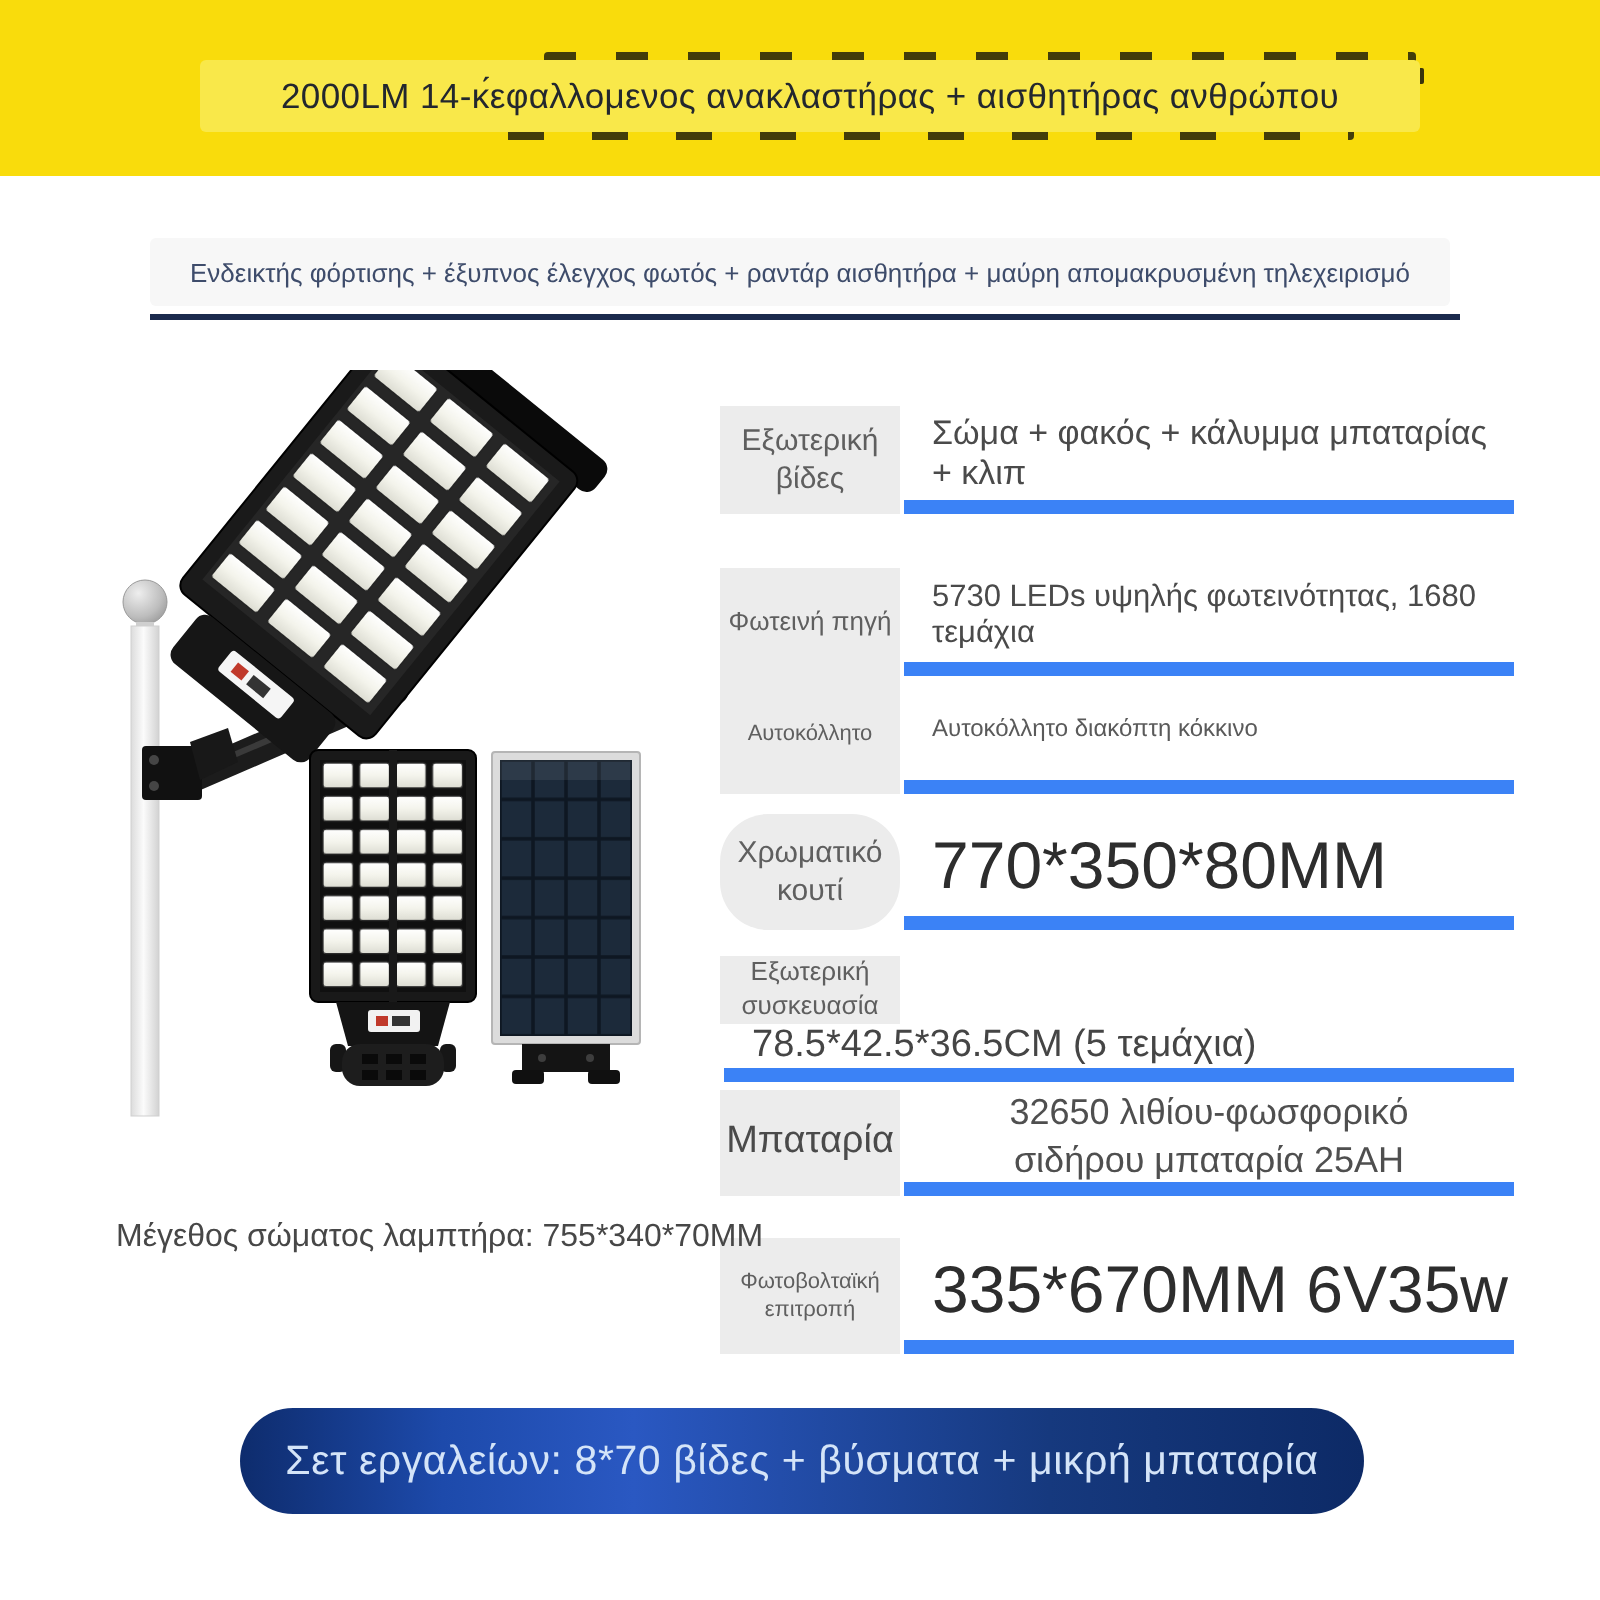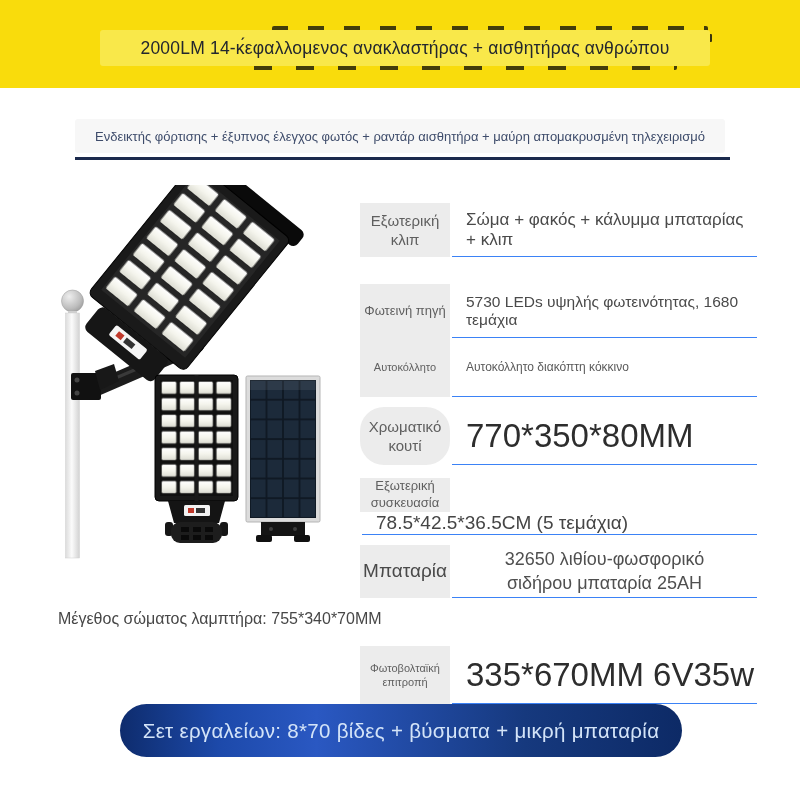--- a/index.html
+++ b/index.html
@@ -19,21 +19,21 @@
   .title-strip span{font-size:17.5px;font-weight:500;color:#23272e;letter-spacing:.2px;}
   
   .features-bar{position:absolute;left:75px;top:119px;width:650px;height:34px;background:#f7f7f7;
     border-radius:3px;display:flex;align-items:center;justify-content:center;}
   .features-bar span{font-size:13px;color:#3e4c6b;}
   .navy-line{position:absolute;left:75px;top:157px;width:655px;height:2.5px;background:#1b2a4d;}
   
   .spec-row{position:absolute;left:360px;width:397px;display:flex;}
   .spec-label{width:90px;background:#ececec;display:flex;align-items:center;justify-content:center;
     text-align:center;color:#5f5f5f;line-height:1.3;padding:0 4px;box-sizing:border-box;}
-  .spec-value{flex:1;margin-left:2px;border-bottom:1px solid #3b82f6;display:flex;align-items:center;
+  .spec-value{flex:1;margin-left:2px;border-bottom:7px solid #3b82f6;display:flex;align-items:center;
     padding-left:14px;color:#4a4a4a;box-sizing:border-box;}
   .r1 .spec-label{font-size:15px;} .r1 .spec-value{font-size:17px;}
   .r2 .spec-label{font-size:13px;} .r2 .spec-value{font-size:15.5px;}
   .r3 .spec-label{font-size:11px;} .r3 .spec-value{font-size:12px;color:#5a5a5a;}
   .r4 .spec-label{font-size:15px;border-radius:24px;} .r4 .spec-value{font-size:33px;font-weight:500;color:#2d2d2d;}
   .r5 .spec-label{font-size:13px;} .r5 .spec-value{font-size:19px;color:#454545;}
   .r6 .spec-label{font-size:19px;color:#4a4a4a;}
   .r6 .spec-value{font-size:18px;white-space:pre-line;justify-content:center;text-align:center;
     padding-left:0;line-height:1.35;color:#4f4f4f;}
   .r7 .spec-label{font-size:11px;} .r7 .spec-value{font-size:33px;font-weight:500;color:#2d2d2d;}
@@ -146,21 +146,21 @@
       <rect x="215" y="195" width="66" height="10" fill="#ffffff" opacity="0.08"></rect>
       <rect x="226" y="337" width="44" height="14" fill="#141414"></rect>
       <circle cx="236" cy="344" r="2" fill="#3d3d3d"></circle>
         <circle cx="260" cy="344" r="2" fill="#3d3d3d"></circle>
       <rect x="221" y="350" width="16" height="7" rx="2" fill="#101010"></rect>
       <rect x="259" y="350" width="16" height="7" rx="2" fill="#101010"></rect>
     </g>
   </svg>
 
   <div class="spec-row r1" style="top:203px;height:54px;">
-    <div class="spec-label">Εξωτερική κλιπ</div>
+    <div class="spec-label">Εξωτερική βίδες</div>
     <div class="spec-value">Σώμα + φακός + κάλυμμα μπαταρίας + κλιπ</div>
   </div>
   <div class="spec-row r2" style="top:284px;height:54px;">
     <div class="spec-label">Φωτεινή πηγή</div>
     <div class="spec-value">5730 LEDs υψηλής φωτεινότητας, 1680 τεμάχια</div>
   </div>
   <div class="spec-row r3" style="top:338px;height:59px;">
     <div class="spec-label">Αυτοκόλλητο</div>
     <div class="spec-value">Αυτοκόλλητο διακόπτη κόκκινο</div>
   </div>
@@ -170,21 +170,21 @@
   </div>
   <div class="spec-row r5" style="top:478px;height:55px;flex-direction:column;">
     <div class="spec-label">Εξωτερική συσκευασία</div>
     <div class="spec-value">78.5*42.5*36.5CM (5 τεμάχια)</div>
   </div>
   <div class="spec-row r6" style="top:545px;height:53px;">
     <div class="spec-label">Μπαταρία</div>
     <div class="spec-value">32650 λιθίου-φωσφορικό
 σιδήρου μπαταρία 25AH</div>
   </div>
-  <div class="spec-row r7" style="top:646px;height:58px;">
+  <div class="spec-row r7" style="top:619px;height:58px;">
     <div class="spec-label">Φωτοβολταϊκή επιτροπή</div>
     <div class="spec-value">335*670MM 6V35w</div>
   </div>
 
   <div class="body-size-caption">Μέγεθος σώματος λαμπτήρα: 755*340*70MM</div>
 
   <button class="toolkit-button">
     <span>Σετ εργαλείων: 8*70 βίδες + βύσματα + μικρή μπαταρία</span>
   </button>
 

